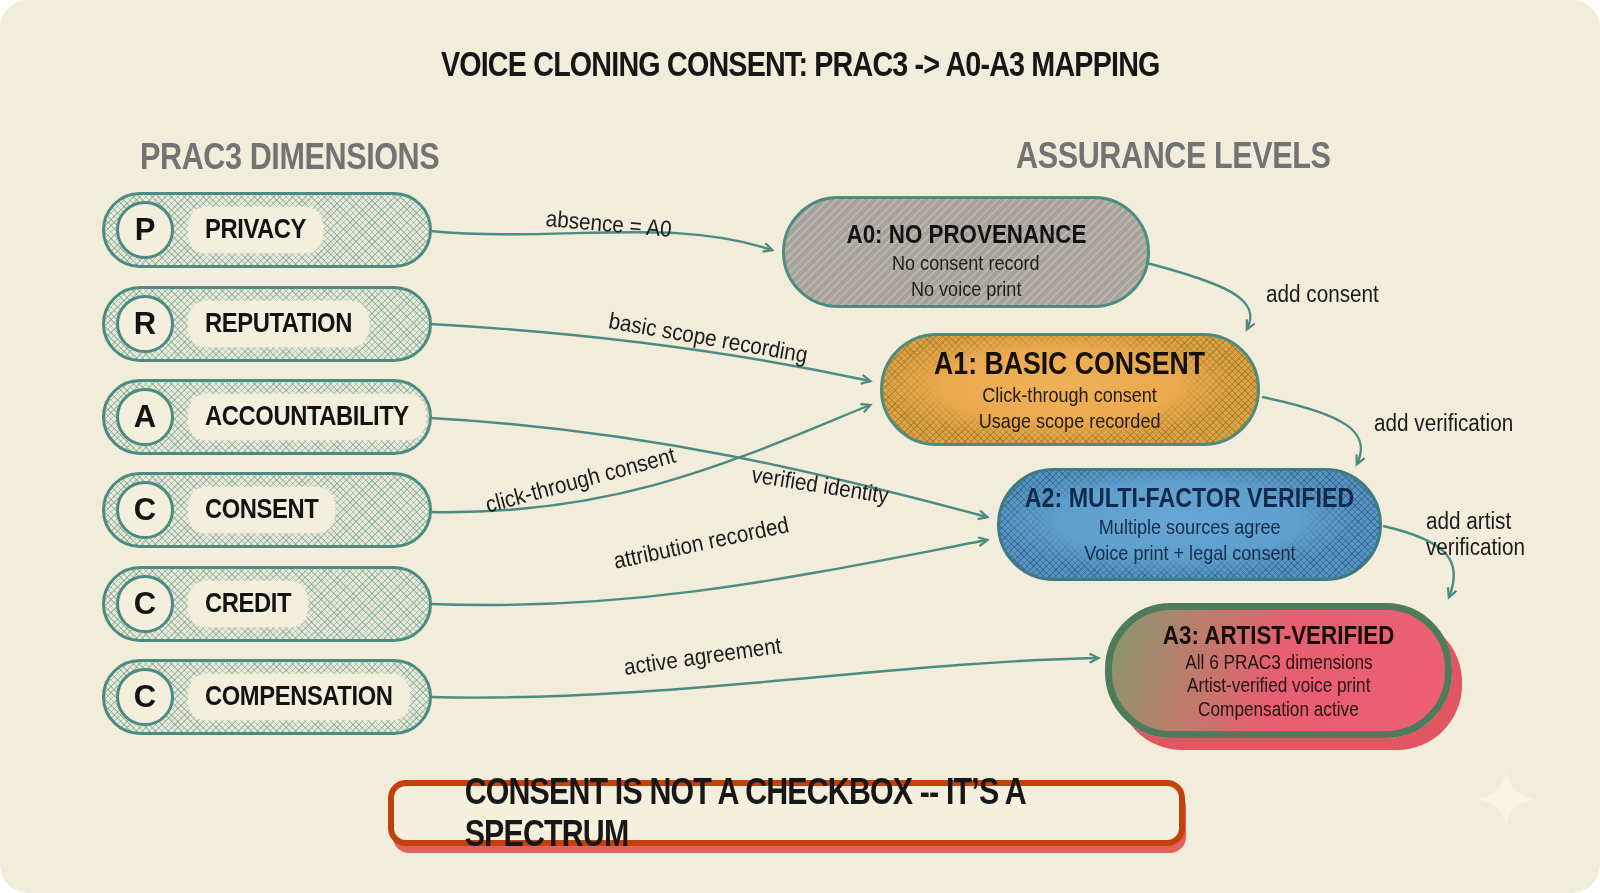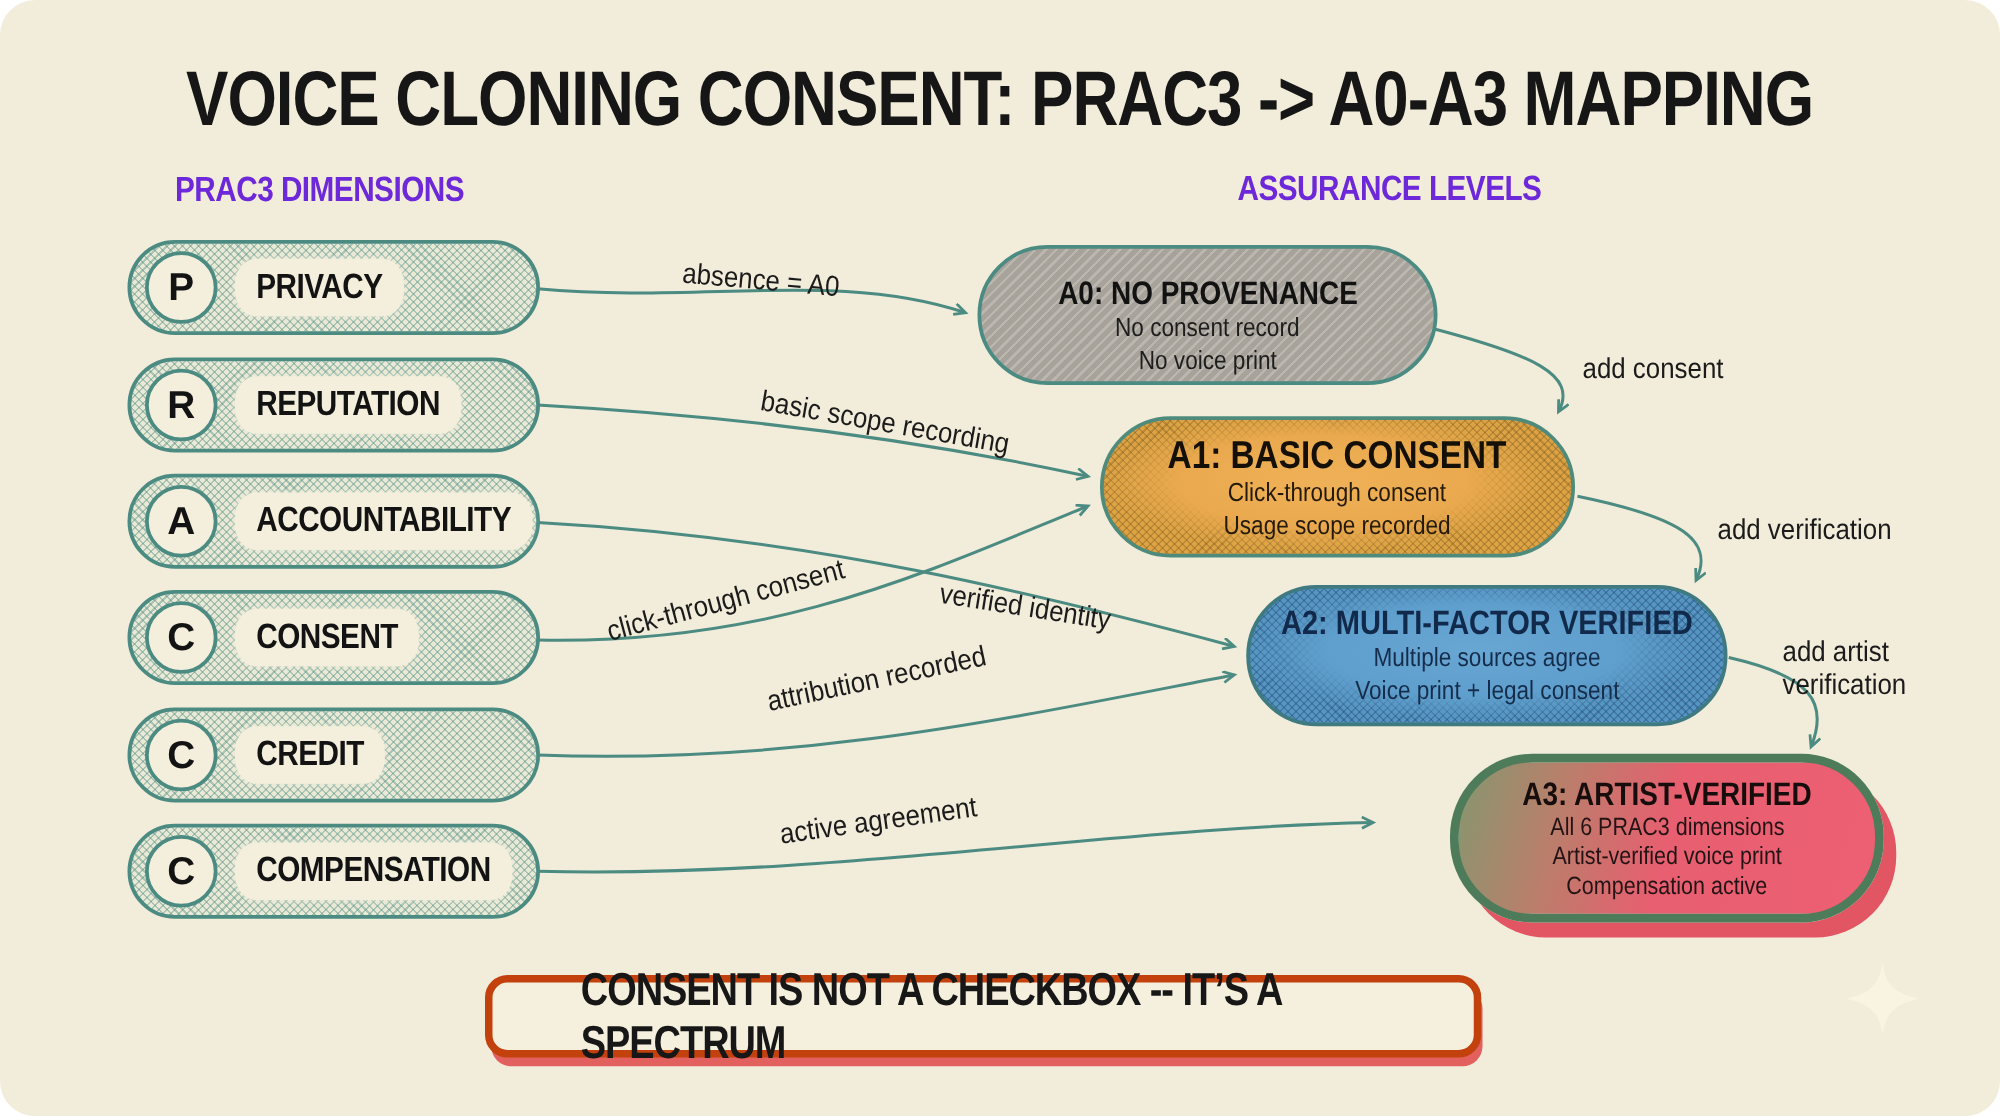--- a/index.html
+++ b/index.html
@@ -1,28 +1,28 @@
 <!DOCTYPE html>
 <html><head>
 <meta charset="utf-8">
 <style>
   html,body{margin:0;padding:0;background:#ffffff;}
   .canvas{position:relative;width:1600px;height:893px;background:#ffffff;overflow:hidden;
           font-family:"Liberation Sans",sans-serif;}
   .card{position:absolute;inset:0;background:#f2ecda;border-radius:28px;}
 
   .title{position:absolute;top:44px;left:0;width:100%;text-align:center;
-         font-size:62px;font-weight:bold;color:#161616;letter-spacing:-1px;white-space:nowrap;}
+         font-size:35px;font-weight:bold;color:#161616;letter-spacing:-1px;white-space:nowrap;}
   .cond{display:inline-block;transform:scaleX(.82);transform-origin:center;}
   .condl{display:inline-block;transform:scaleX(.85);transform-origin:left center;white-space:nowrap;}
   .condc{display:inline-block;transform:scaleX(.86);transform-origin:center;white-space:nowrap;}
 
-  .colhead{position:absolute;font-size:28px;font-weight:bold;color:#6d28d9;letter-spacing:-.5px;}
+  .colhead{position:absolute;font-size:36px;font-weight:bold;color:#737373;letter-spacing:-.5px;}
   .colhead.left{left:140px;top:136px;}
-  .colhead.right{left:990px;top:135px;}
+  .colhead.right{left:1016px;top:135px;}
 
   
   .pill{position:absolute;left:102px;width:330px;height:76px;box-sizing:border-box;
         border:3px solid #4b8b82;border-radius:44px;display:flex;align-items:center;
         padding-left:11px;gap:14px;
         background:
           repeating-linear-gradient(45deg, rgba(75,139,130,.40) 0 1.2px, transparent 1.2px 4.5px),
           repeating-linear-gradient(-45deg, rgba(75,139,130,.40) 0 1.2px, transparent 1.2px 4.5px),
           #e9e9d6;}
   .pill-letter{width:52px;height:52px;flex:0 0 52px;border:3px solid #4b8b82;border-radius:50%;
@@ -52,21 +52,21 @@
   .a1 .ttl{font-size:31px;color:#141008;}
   .a1 .ln{font-size:21px;color:#241a0c;}
   .a2{left:997px;top:468px;width:385px;height:113px;border:3px solid #3e7a80;border-radius:57px;
       background:
         radial-gradient(ellipse 60% 66% at 47% 46%, #68a6d3 0%, #5f9fcd 52%, rgba(95,159,205,0) 80%),
         repeating-linear-gradient(45deg, rgba(23,62,102,.32) 0 1.2px, transparent 1.2px 4.5px),
         repeating-linear-gradient(-45deg, rgba(23,62,102,.32) 0 1.2px, transparent 1.2px 4.5px),
         #5694c1;}
   .a2 .ttl{font-size:27px;color:#11294a;}
   .a2 .ln{font-size:21px;color:#152c4b;}
-  .a3{left:1160px;top:603px;width:347px;height:135px;border:7px solid #4e7c5b;border-radius:66px;
+  .a3{left:1105px;top:603px;width:347px;height:135px;border:7px solid #4e7c5b;border-radius:66px;
       background:linear-gradient(105deg, #85976f 0%, #b97f6b 24%, #e75f70 50%, #ee5f73 100%);
       box-shadow:11px 13px 0 -1px #e25663;}
   .a3 .ttl{font-size:26px;color:#170d0c;}
   .a3 .ln{font-size:20px;color:#231314;line-height:1.18;}
 
   
   .elabel{position:absolute;font-size:23px;color:#1b1b1b;white-space:nowrap;transform-origin:left center;}
   .el-absence{left:546px;top:205px;transform:rotate(5deg) scaleX(.9);}
   .el-basic{left:609px;top:307px;transform:rotate(10deg) scaleX(.9);}
   .el-verified{left:752px;top:461px;transform:rotate(9deg) scaleX(.9);}

